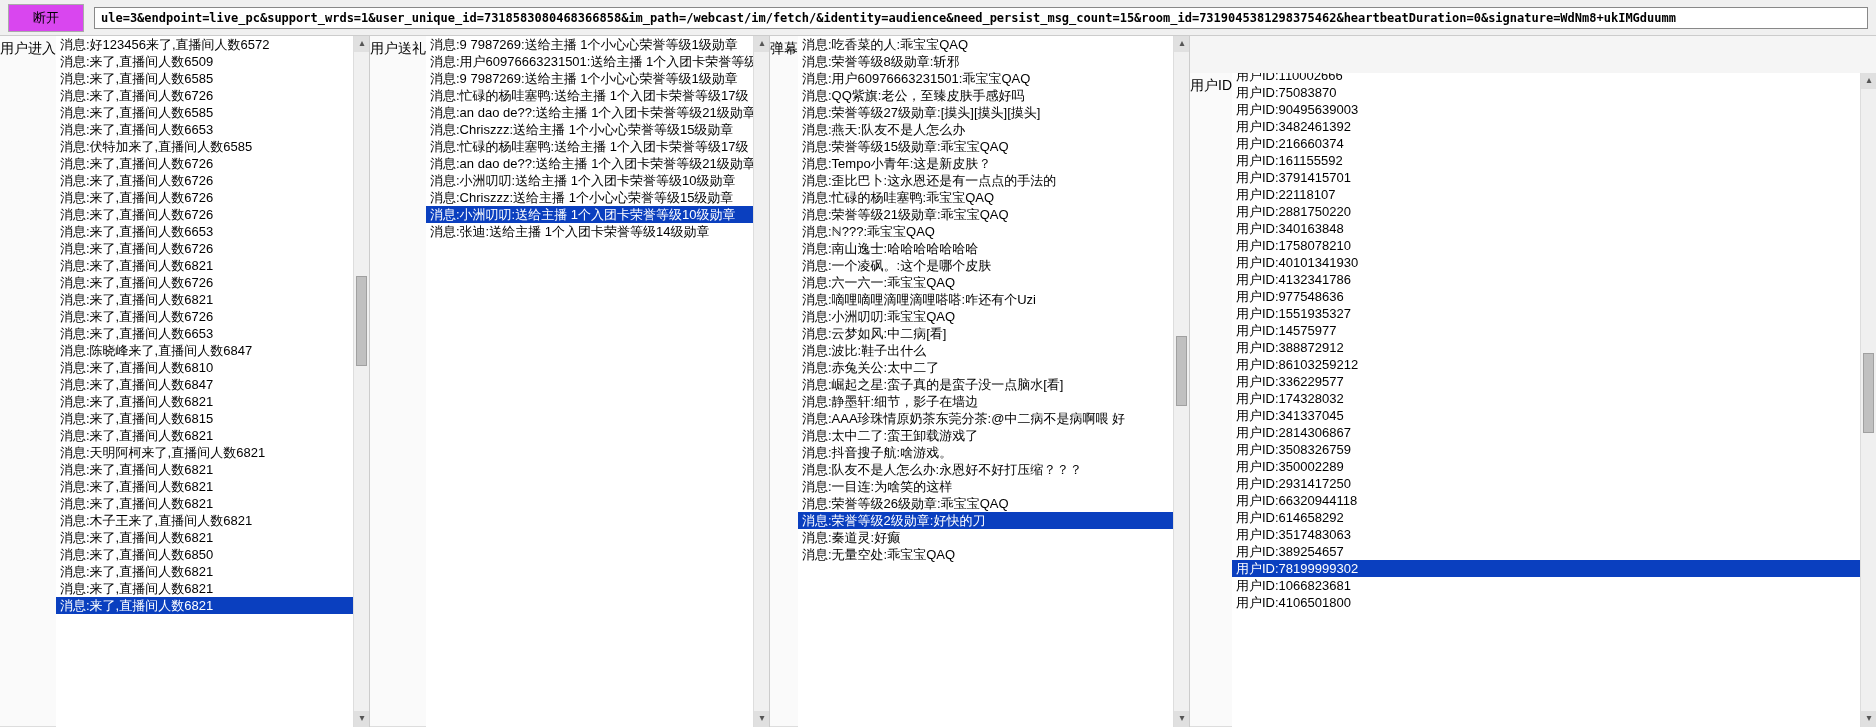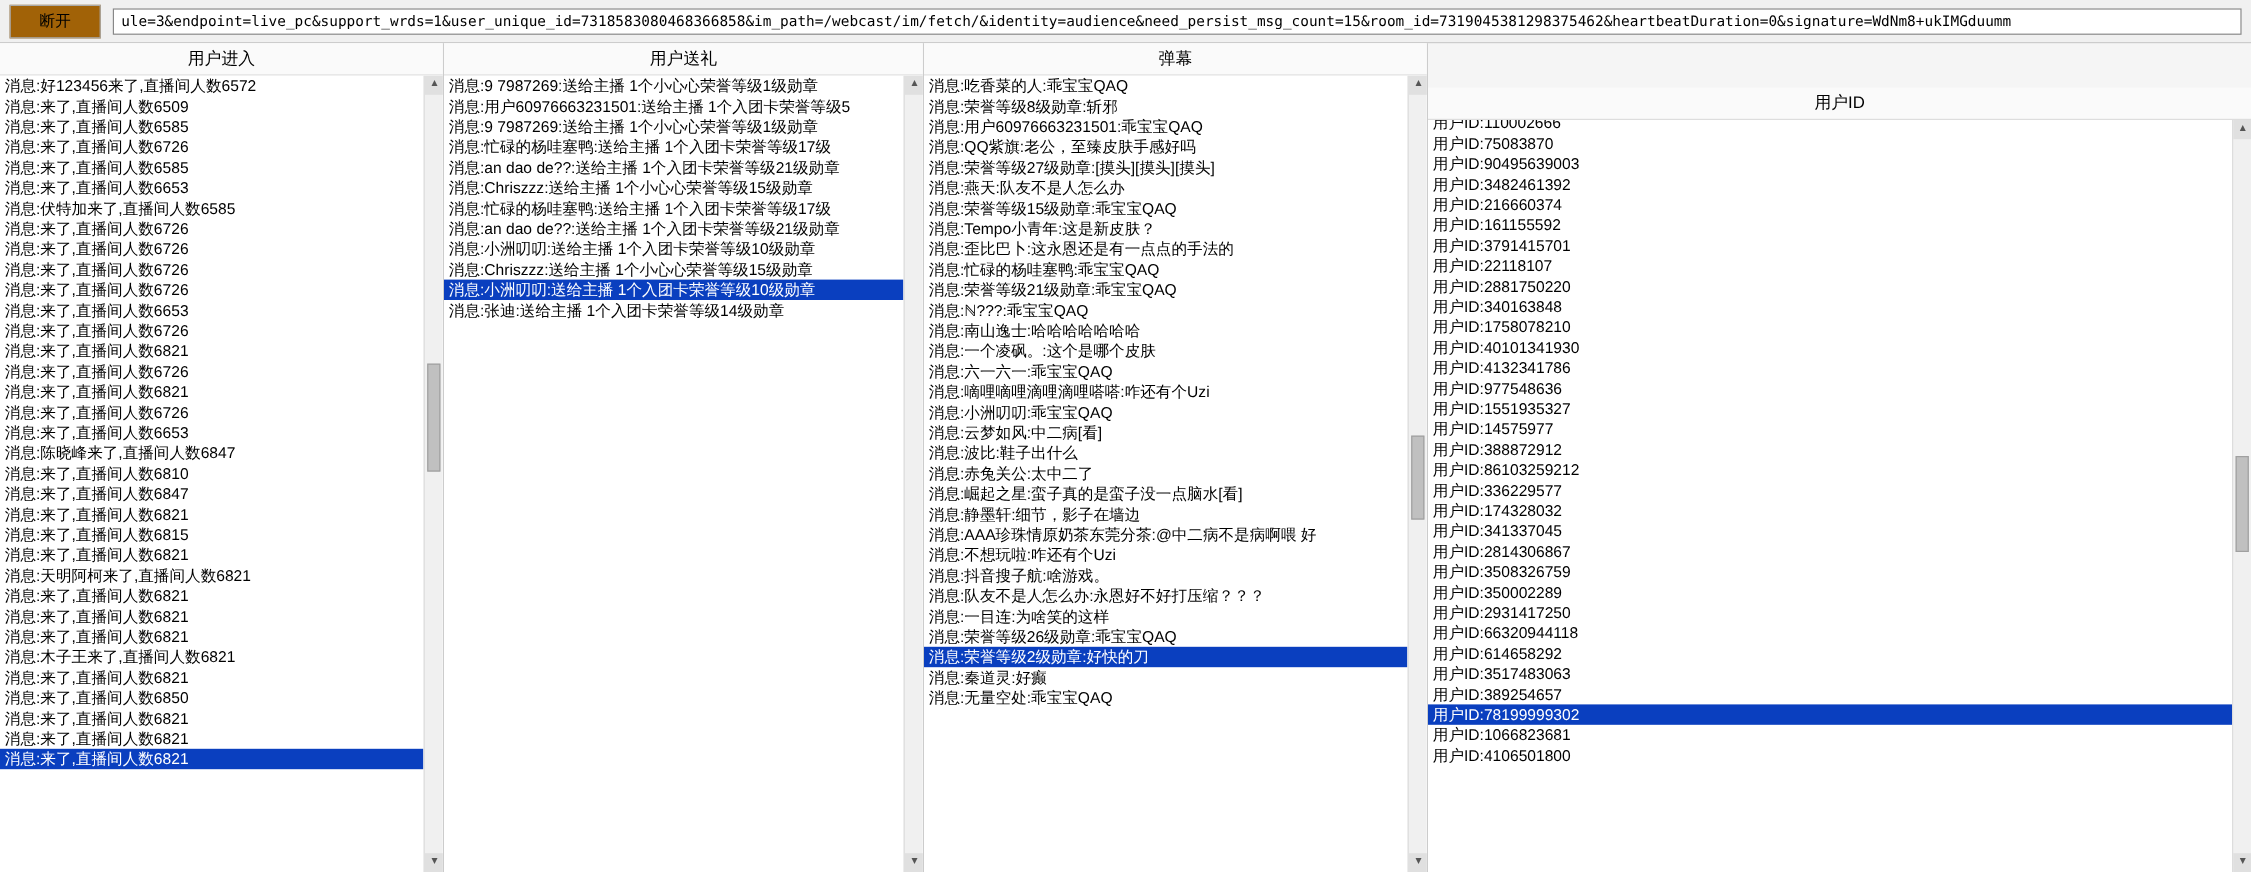--- a/index.html
+++ b/index.html
@@ -15,42 +15,43 @@
     display: flex;
     align-items: center;
     padding: 4px 8px;
     gap: 10px;
     background: #f0f0f0;
     border-bottom: 1px solid #ccc;
     height: 36px;
   }
   .btn {
     padding: 4px 24px;
-    background: #a16207;
+    background: #d946ef;
     border: 1px solid #aaa;
     cursor: pointer;
     font-size: 13px;
   }
   .url-input {
     flex: 1;
     padding: 3px 6px;
     border: 1px solid #888;
     font-family: monospace;
     font-size: 12px;
     background: #fff;
     height: 22px;
+    font-weight: bold;
   }
   .columns {
     display: flex;
     width: 100%;
     height: calc(100% - 36px);
   }
   .col {
     display: flex;
-    flex-direction: column;
+    flex-direction: row;
     border-right: 1px solid #ccc;
   }
   .col:last-child { border-right: none; }
   .col-enter { width: 370px; }
   .col-gift  { width: 400px; }
   .col-danmu { width: 420px; }
   .col-uid   { flex: 1; margin-top: 37px; }
   .col-header {
     text-align: center;
     padding: 4px 0;
@@ -209,21 +210,21 @@
           <div class="row">消息:一个凌砜。:这个是哪个皮肤</div>
           <div class="row">消息:六一六一:乖宝宝QAQ</div>
           <div class="row">消息:嘀哩嘀哩滴哩滴哩嗒嗒:咋还有个Uzi</div>
           <div class="row">消息:小洲叨叨:乖宝宝QAQ</div>
           <div class="row">消息:云梦如风:中二病[看]</div>
           <div class="row">消息:波比:鞋子出什么</div>
           <div class="row">消息:赤兔关公:太中二了</div>
           <div class="row">消息:崛起之星:蛮子真的是蛮子没一点脑水[看]</div>
           <div class="row">消息:静墨轩:细节，影子在墙边</div>
           <div class="row">消息:AAA珍珠情原奶茶东莞分茶:@中二病不是病啊喂  好</div>
-          <div class="row">消息:不想玩啦:咋还有个Uzi</div>
+          <div class="row">消息:太中二了:蛮王卸载游戏了</div>
           <div class="row">消息:抖音搜子航:啥游戏。</div>
           <div class="row">消息:队友不是人怎么办:永恩好不好打压缩？？？</div>
           <div class="row">消息:一目连:为啥笑的这样</div>
           <div class="row">消息:荣誉等级26级勋章:乖宝宝QAQ</div>
           <div class="row selected">消息:荣誉等级2级勋章:好快的刀</div>
           <div class="row">消息:秦道灵:好癫</div>
           <div class="row">消息:无量空处:乖宝宝QAQ</div>
         </div>
       <div class="scrollbar">
         <div class="scroll-arrow up">▴</div>

